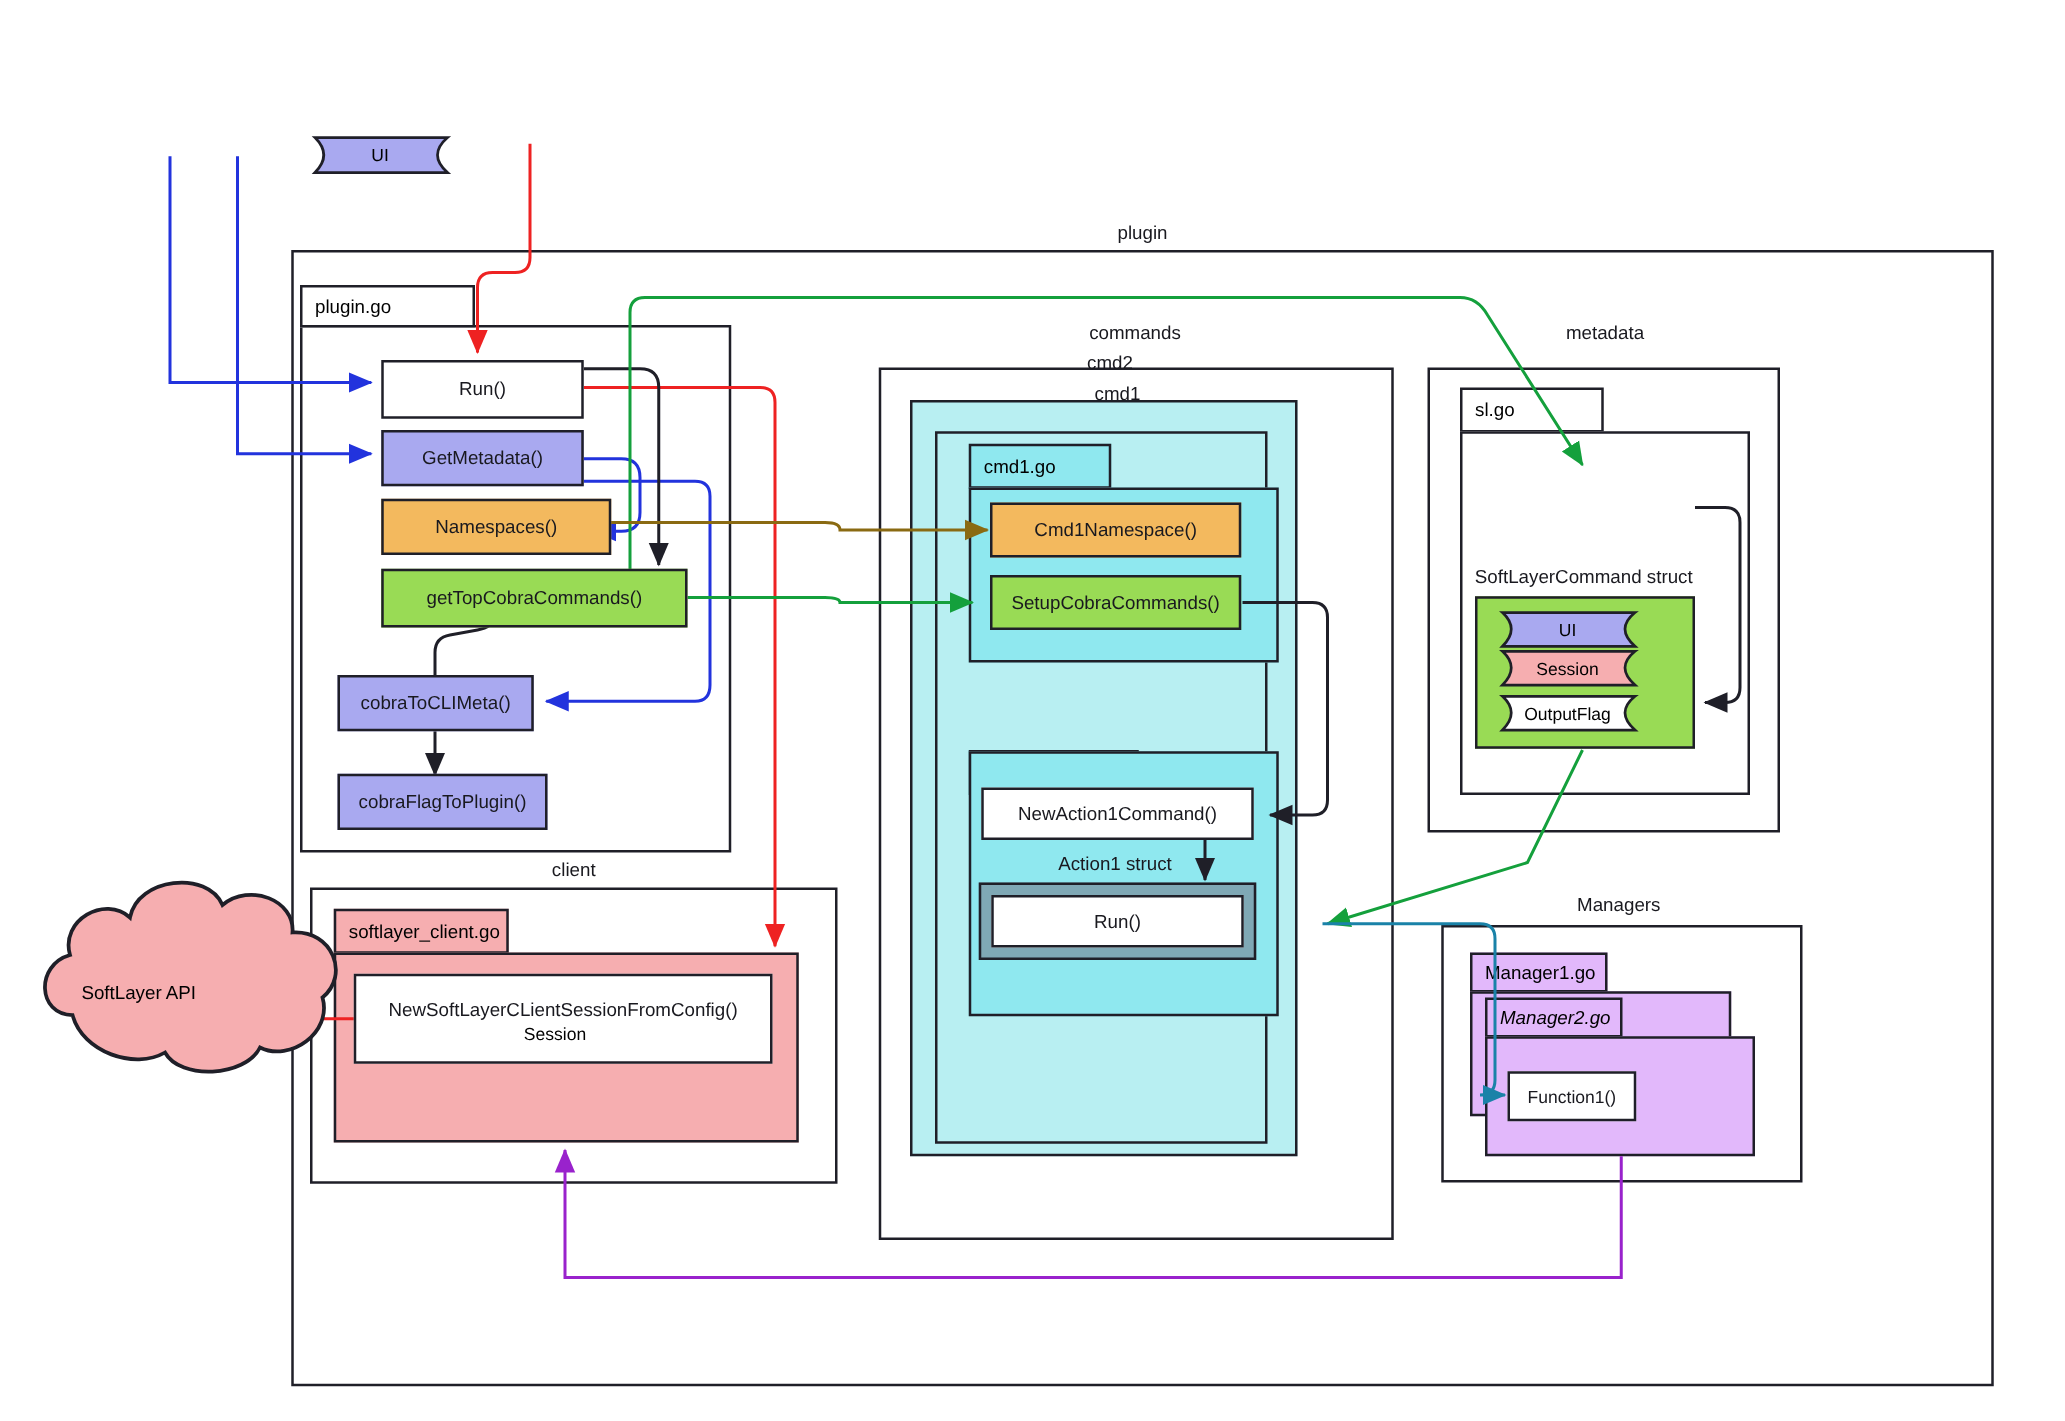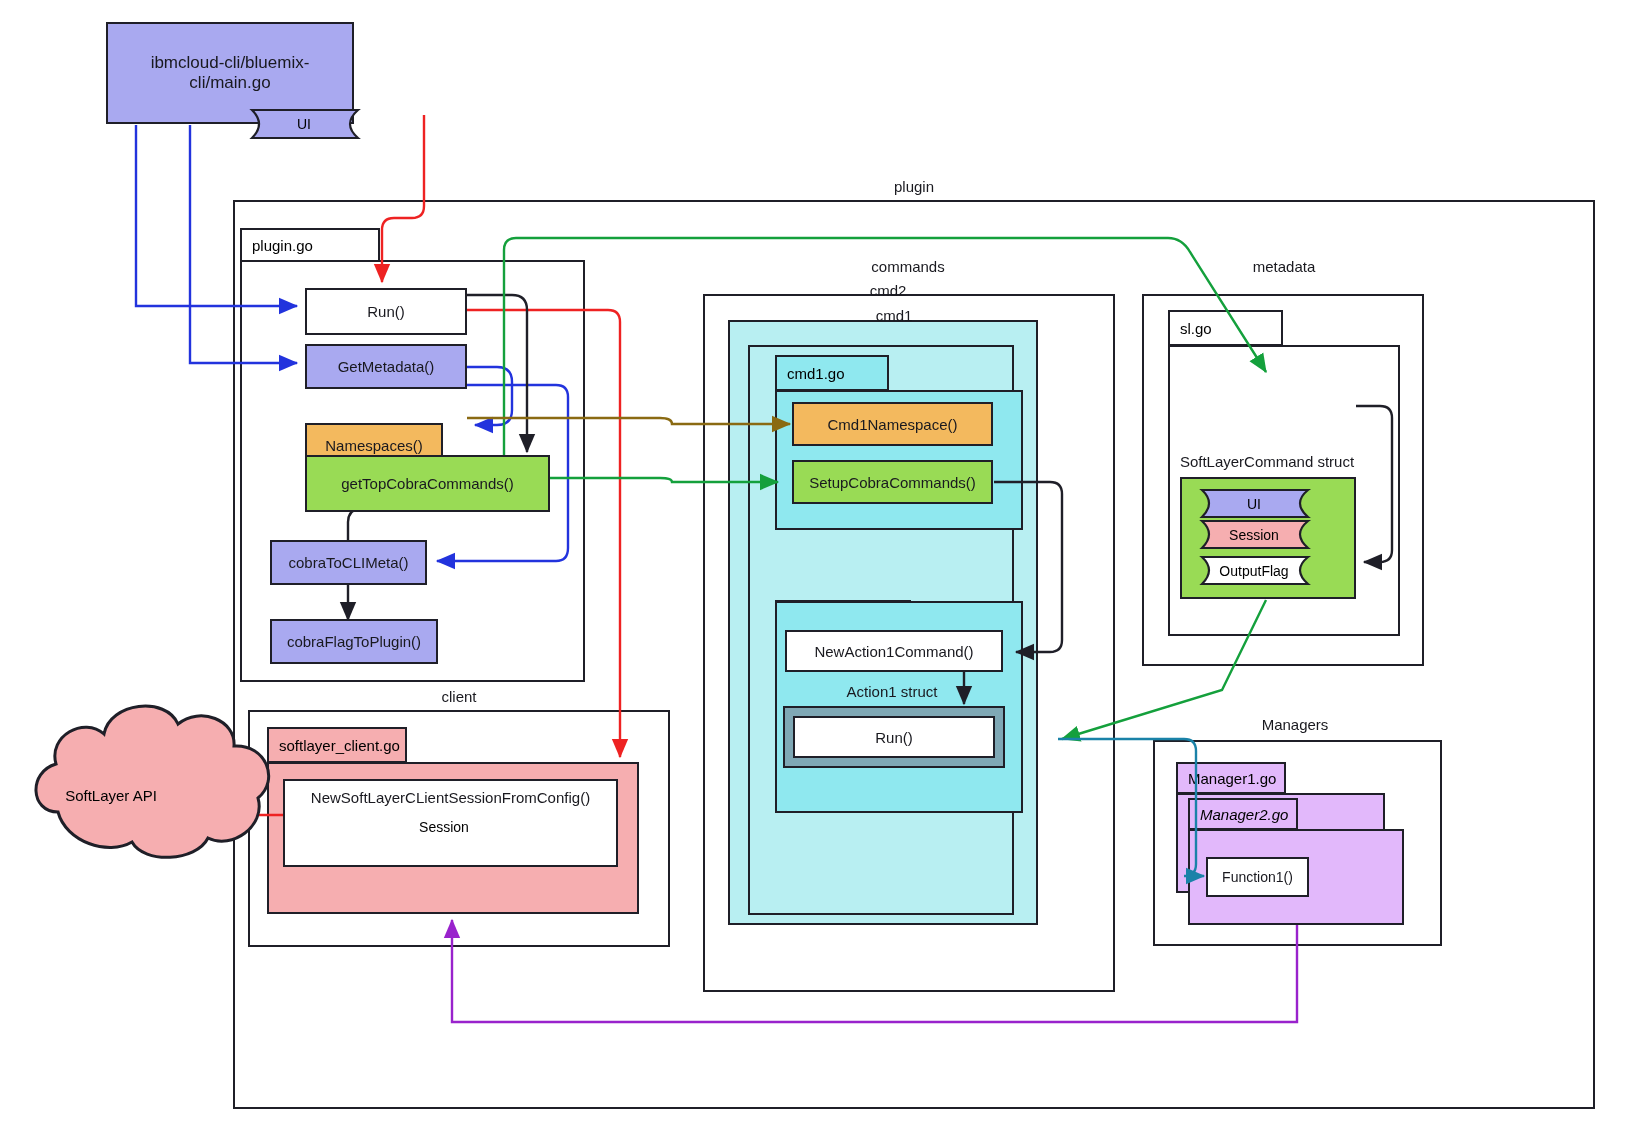--- a/index.html
+++ b/index.html
@@ -141,23 +141,20 @@
 
     <path d="M1266,600 L1222,690 L1062,739" fill="none" stroke="#14a03c" stroke-width="2.4" marker-end="url(#ahGreen)"></path>
 
     <path d="M467,418 L660,418 Q672,418 672,424 L790,424" fill="none" stroke="#8a6a12" stroke-width="2.4" marker-end="url(#ahBrown)"></path>
 
     <path d="M1058,739 L1184,739 Q1196,739 1196,751 L1196,864 Q1196,876 1184,876 L1204,876" fill="none" stroke="#1a82a8" stroke-width="2.4" marker-end="url(#ahTeal)"></path>
 
     <path d="M1297,925 L1297,1022 L452,1022 L452,920" fill="none" stroke="#9922cc" stroke-width="2.4" marker-end="url(#ahPurple)"></path>
   </svg>
 
-  <div class="node box blue" style="left:106px;top:22px;width:248px;height:102px;padding:0 14px;font-size:17px;">
-    <span>ibmcloud-cli/bluemix-cli/main.go</span>
-  </div>
   <svg class="layer" style="pointer-events:none;">
     <path d="M252,110 L358,110 Q342,124 358,138 L252,138 Q266,124 252,110 z" fill="#a9a9f0" stroke="#1f1f28" stroke-width="2.2"></path>
   </svg>
   <div class="tag" style="left:256px;top:110px;width:96px;height:28px;">
     <span>UI</span>
   </div>
 
 
   <svg class="layer" style="pointer-events:none;">
     <path d="M58,812 C30,812 28,772 56,764 C48,736 84,716 104,734 C110,702 166,696 178,724
@@ -165,24 +162,24 @@
              C196,862 144,864 132,842 C108,856 66,842 58,812 z" fill="#f6aeb0" stroke="#1f1f28" stroke-width="3"></path>
   </svg>
   <div class="cloud-label" style="left:111px;top:795px;">SoftLayer API</div>
 
   <div class="node box white" style="left:305px;top:288px;width:162px;height:47px;">
     <span>Run()</span>
   </div>
   <div class="node box blue" style="left:305px;top:344px;width:162px;height:45px;">
     <span>GetMetadata()</span>
   </div>
-  <div class="node box orange" style="left:305px;top:423px;width:138px;height:45px;">
+  <div class="node box orange" style="left:305px;top:399px;width:184px;height:45px;">
     <span>Namespaces()</span>
   </div>
-  <div class="node box green" style="left:305px;top:455px;width:245px;height:57px;">
+  <div class="node box green" style="left:305px;top:455px;width:245px;height:47px;">
     <span>getTopCobraCommands()</span>
   </div>
   <div class="node box blue" style="left:270px;top:540px;width:157px;height:45px;">
     <span>cobraToCLIMeta()</span>
   </div>
   <div class="node box blue" style="left:270px;top:619px;width:168px;height:45px;">
     <span>cobraFlagToPlugin()</span>
   </div>
 
   <div class="node box orange" style="left:792px;top:402px;width:201px;height:44px;">
@@ -213,21 +210,21 @@
   <div class="tag" style="left:1206px;top:490px;width:96px;height:27px;">
     <span>UI</span>
   </div>
   <div class="tag" style="left:1206px;top:521px;width:96px;height:27px;">
     <span>Session</span>
   </div>
   <div class="tag" style="left:1206px;top:557px;width:96px;height:27px;">
     <span>OutputFlag</span>
   </div>
 
-  <div class="node box white" style="left:283px;top:779px;width:335px;height:88px;align-items:flex-start;padding-top:8px;">
+  <div class="node box white" style="left:283px;top:779px;width:335px;height:72px;align-items:flex-start;padding-top:19px;">
     <span>NewSoftLayerCLientSessionFromConfig()</span>
   </div>
   <div class="tag" style="left:396px;top:813px;width:96px;height:27px;">
     <span>Session</span>
   </div>
 
   <div class="node box white" style="left:1206px;top:857px;width:103px;height:40px;font-size:14px;">
     <span>Function1()</span>
   </div>
 

